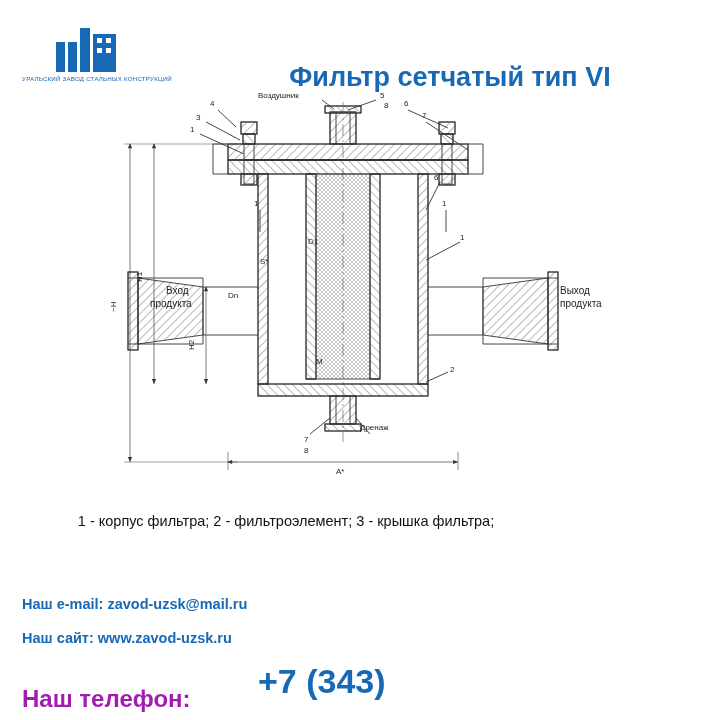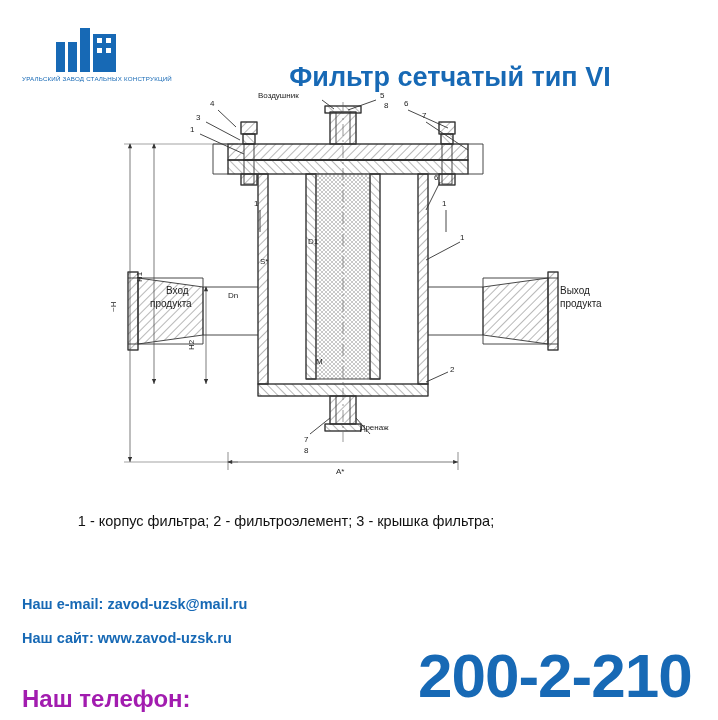--- a/index.html
+++ b/index.html
@@ -315,16 +315,16 @@
     </svg>
   </div>
 
   <div class="caption line1">1 - корпус фильтра; 2 - фильтроэлемент; 3 - крышка фильтра;</div>
 
   <div class="contact site">Наш сайт: www.zavod-uzsk.ru</div>
   <div class="contact email">Наш e-mail: zavod-uzsk@mail.ru</div>
 
   <div class="phone-row">
     <div class="phone-label">Наш телефон:</div>
-    <div class="phone-number">200-2-210</div>
+    <div class="phone-code">+7 (343)</div>
   </div>
 
 </div>
 
 </body></html>

